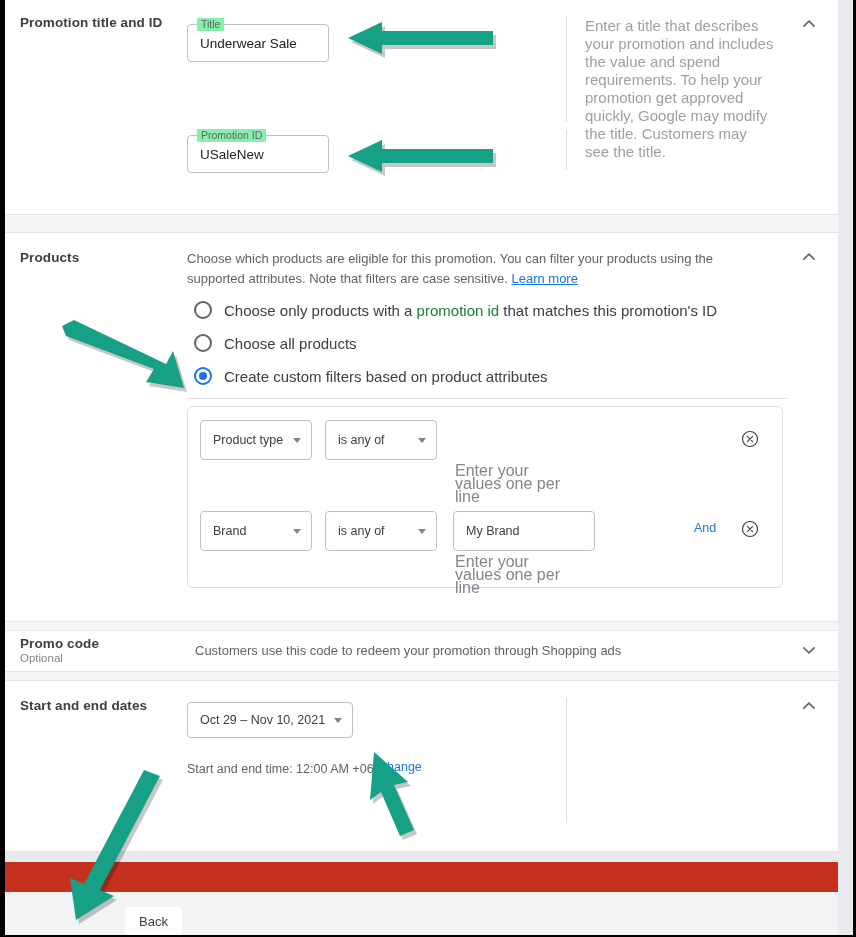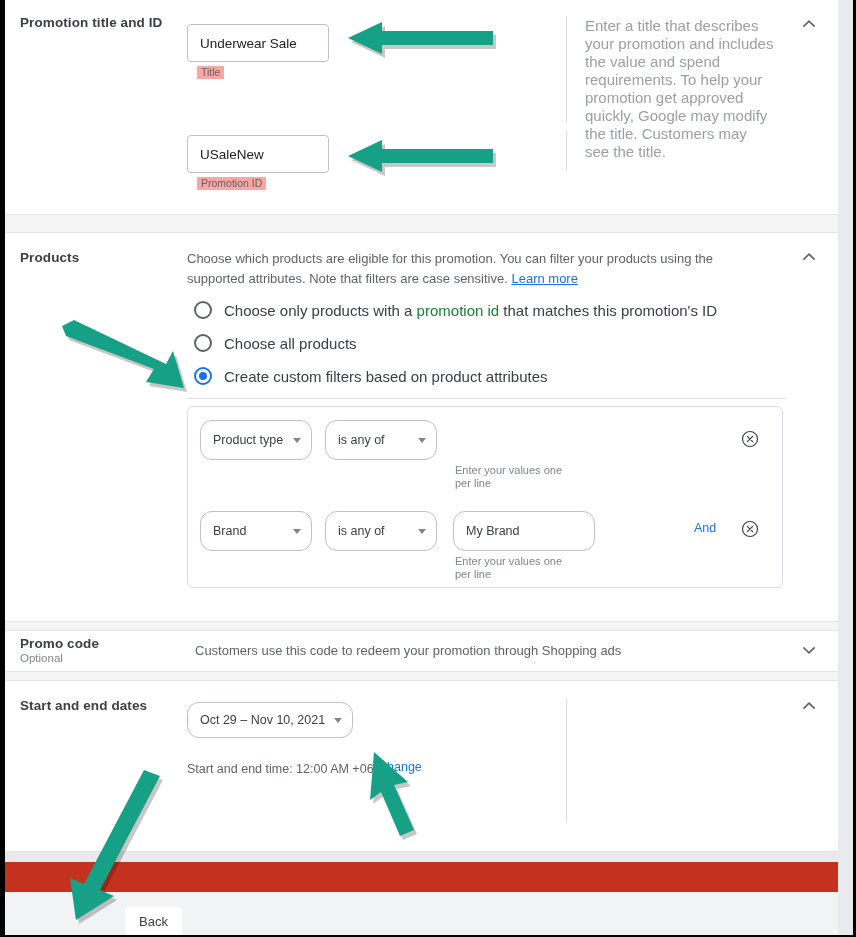--- a/index.html
+++ b/index.html
@@ -80,27 +80,26 @@
   
   .mfield {
     position: absolute;
     border: 1px solid #bdc1c6;
     border-radius: 4px;
     background: #fff;
   }
   .mfield .legend {
     position: absolute;
     top: -7px; left: 9px;
-    background: #fca5a5;
+    background: #86efac;
     padding: 0 4px;
     font-size: 10.5px;
     color: #5f6368;
     line-height: 13px;
     white-space: nowrap;
-    margin-top: 48px;
   }
   .mfield .value {
     position: absolute;
     left: 12px;
     top: 50%;
     transform: translateY(-50%);
     font-size: 13.5px;
     color: #202124;
     white-space: nowrap;
   }
@@ -165,21 +164,21 @@
   }
   .filter-panel {
     position: absolute;
     border: 1px solid #dadce0;
     border-radius: 6px;
     background: #fff;
   }
   .sel-box {
     position: absolute;
     border: 1px solid #bdc1c6;
-    border-radius: 12px;
+    border-radius: 4px;
     background: #fff;
     height: 40px;
   }
   .sel-box .txt {
     position: absolute;
     left: 12px; top: 50%;
     transform: translateY(-50%);
     font-size: 12.5px;
     color: #3c4043;
     white-space: nowrap;
@@ -188,21 +187,21 @@
     position: absolute;
     right: 10px; top: 50%;
     margin-top: -2px;
     width: 0; height: 0;
     border-left: 4.5px solid transparent;
     border-right: 4.5px solid transparent;
     border-top: 5px solid #80868b;
   }
   .hint {
     position: absolute;
-    font-size: 11px;
+    font-size: 16px;
     line-height: 13px;
     color: #80868b;
     width: 110px;
   }
   .xbtn {
     position: absolute;
     width: 20px; height: 20px;
     cursor: pointer;
   }
   .xbtn svg { display:block; width:20px; height:20px; }

